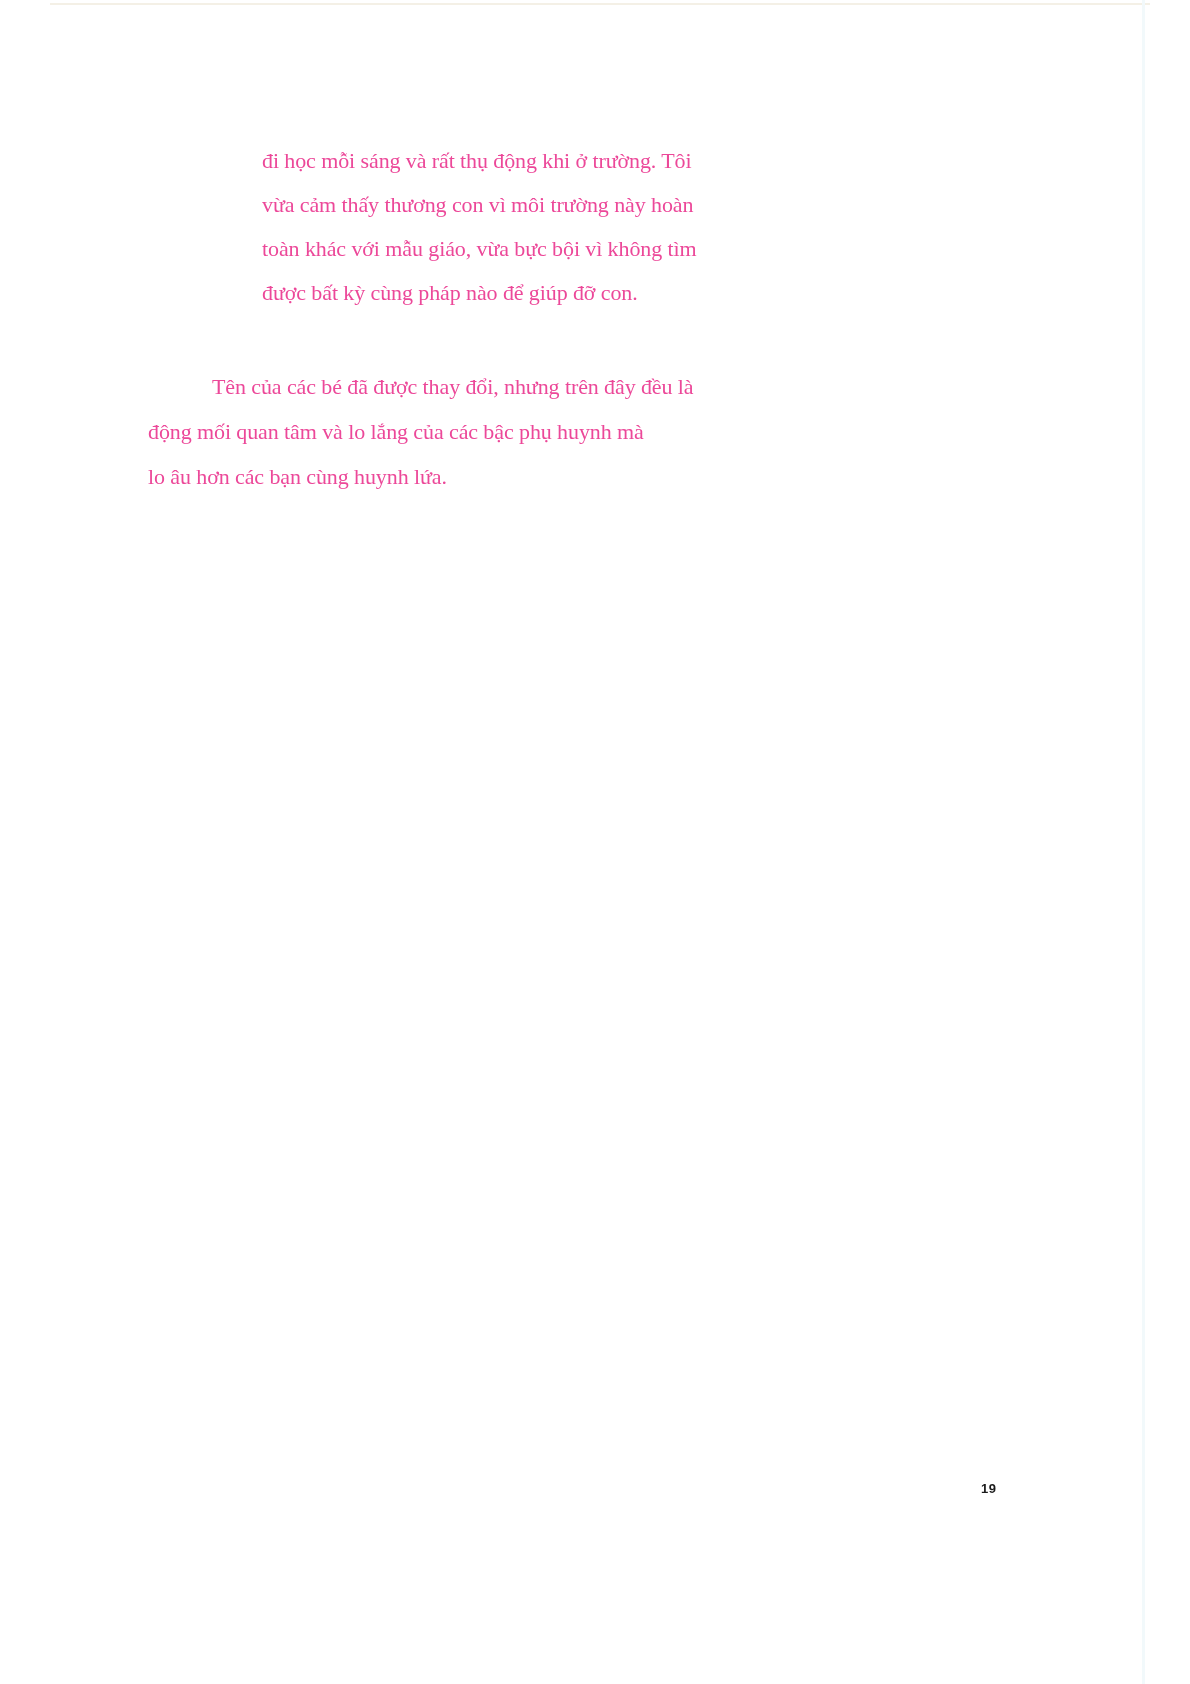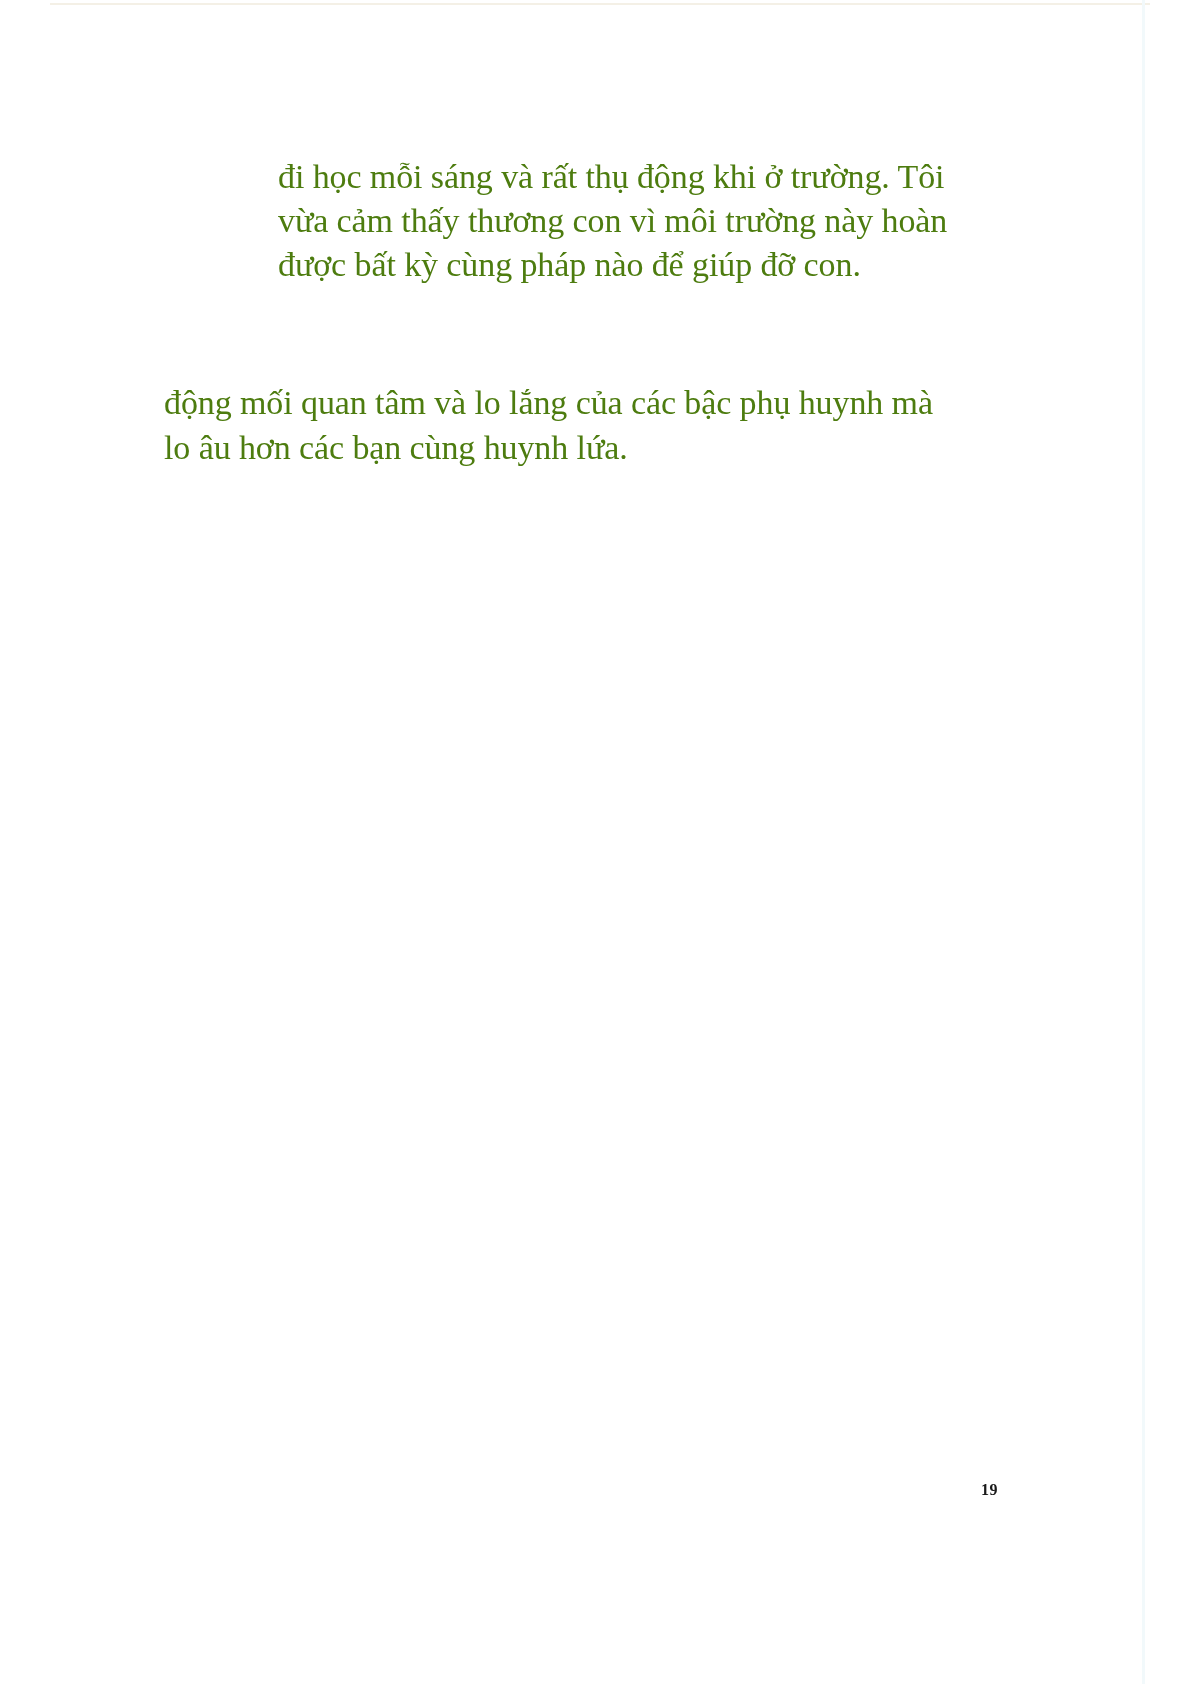--- a/index.html
+++ b/index.html
@@ -32,25 +32,25 @@
     .right-edge {
       position: absolute;
       left: 1142px;
       top: 0;
       width: 3px;
       height: 1684px;
       background: #f2f9fb;
     }
     .text {
       font-family: "Liberation Serif", "DejaVu Serif", serif;
-      font-size: 34px;
-      color: #4d7c0f;
+      font-size: 22px;
+      color: #ec4899;
       line-height: 44px;
       letter-spacing: -0.1px;
-      margin: 16px;
+      margin: 0;
     }
     .line {
       display: block;
       white-space: nowrap;
     }
     .para1 {
       position: absolute;
       left: 262px;
       top: 139px;
       width: 745px;
@@ -62,39 +62,41 @@
       width: 860px;
       line-height: 45px;
     }
     .para2 .indent {
       padding-left: 64px;
     }
     .page-number {
       position: absolute;
       left: 981px;
       top: 1481px;
-      font-family: Liberation Serif, serif;
+      font-family: Liberation Sans, sans-serif;
       font-weight: bold;
-      font-size: 16px;
+      font-size: 13px;
       color: #1a1a1a;
       letter-spacing: 0.5px;
     }
   </style>
 </head>
 <body>
 
 <div class="page">
   <div class="top-edge"></div>
   <div class="right-edge"></div>
 
   <p class="text para1">
     <span class="line">đi học mỗi sáng và rất thụ động khi ở trường. Tôi</span>
     <span class="line">vừa cảm thấy thương con vì môi trường này hoàn</span>
+    <span class="line">toàn khác với mẫu giáo, vừa bực bội vì không tìm</span>
     <span class="line">được bất kỳ cùng pháp nào để giúp đỡ con.</span>
   </p>
 
   <p class="text para2">
+    <span class="line indent">Tên của các bé đã được thay đổi, nhưng trên đây đều là</span>
     <span class="line">động mối quan tâm và lo lắng của các bậc phụ huynh mà</span>
     <span class="line">lo âu hơn các bạn cùng huynh lứa.</span>
   </p>
 
   <div class="page-number">19</div>
 </div>
 
 </body></html>

